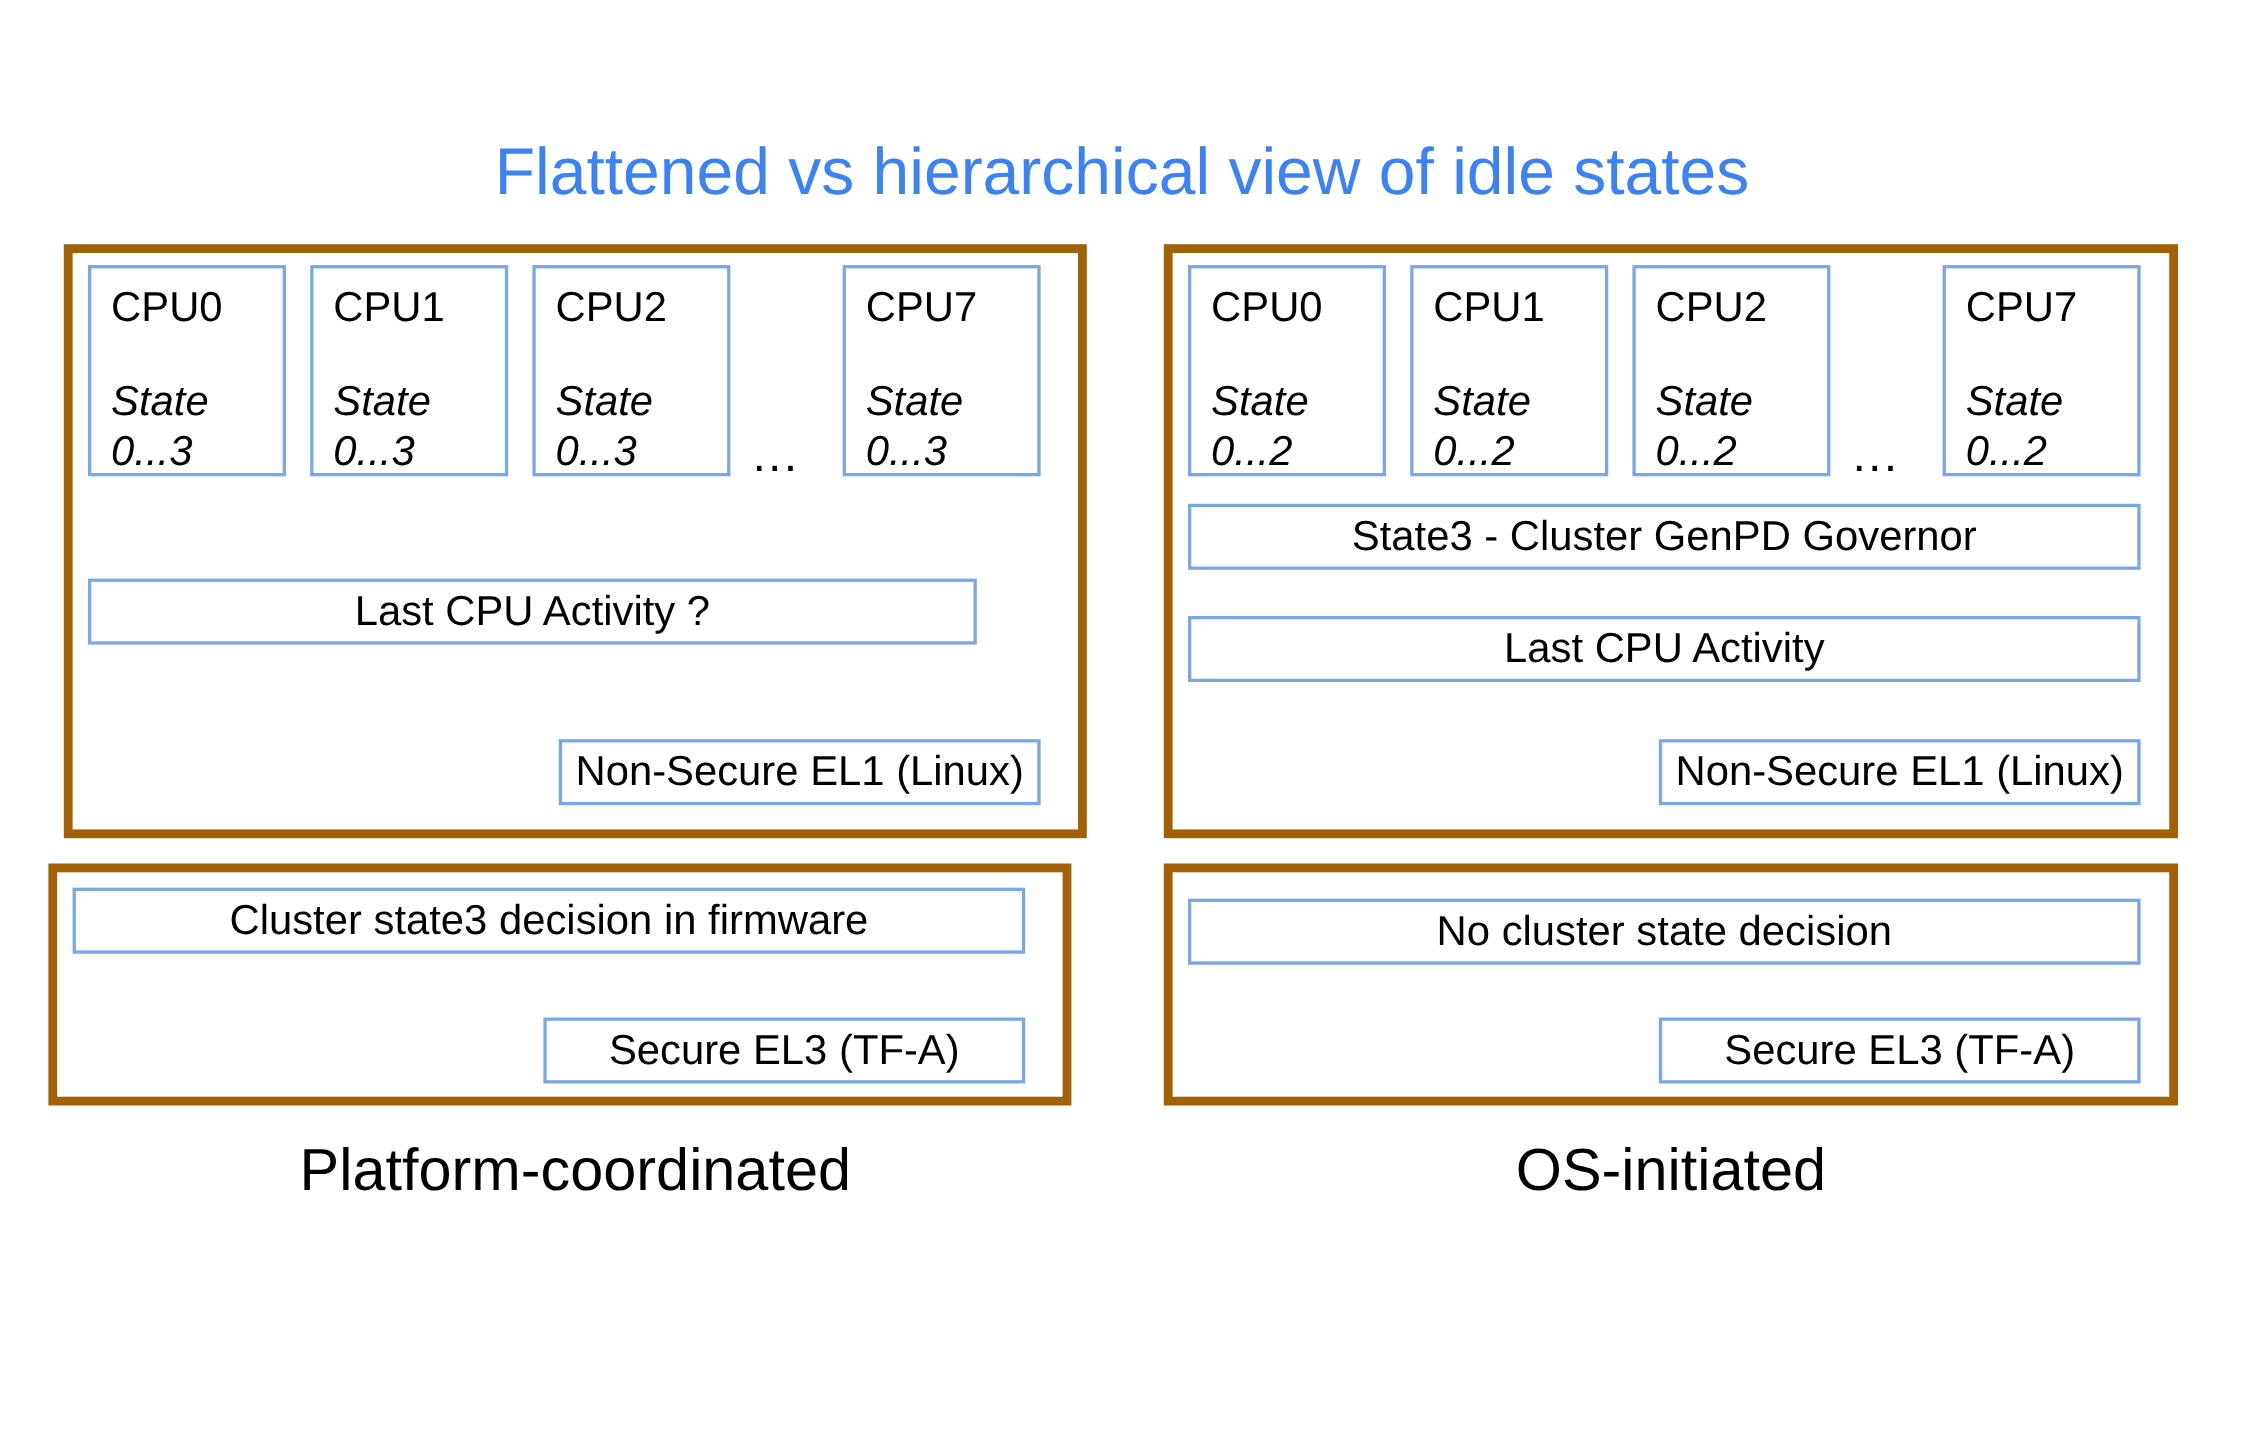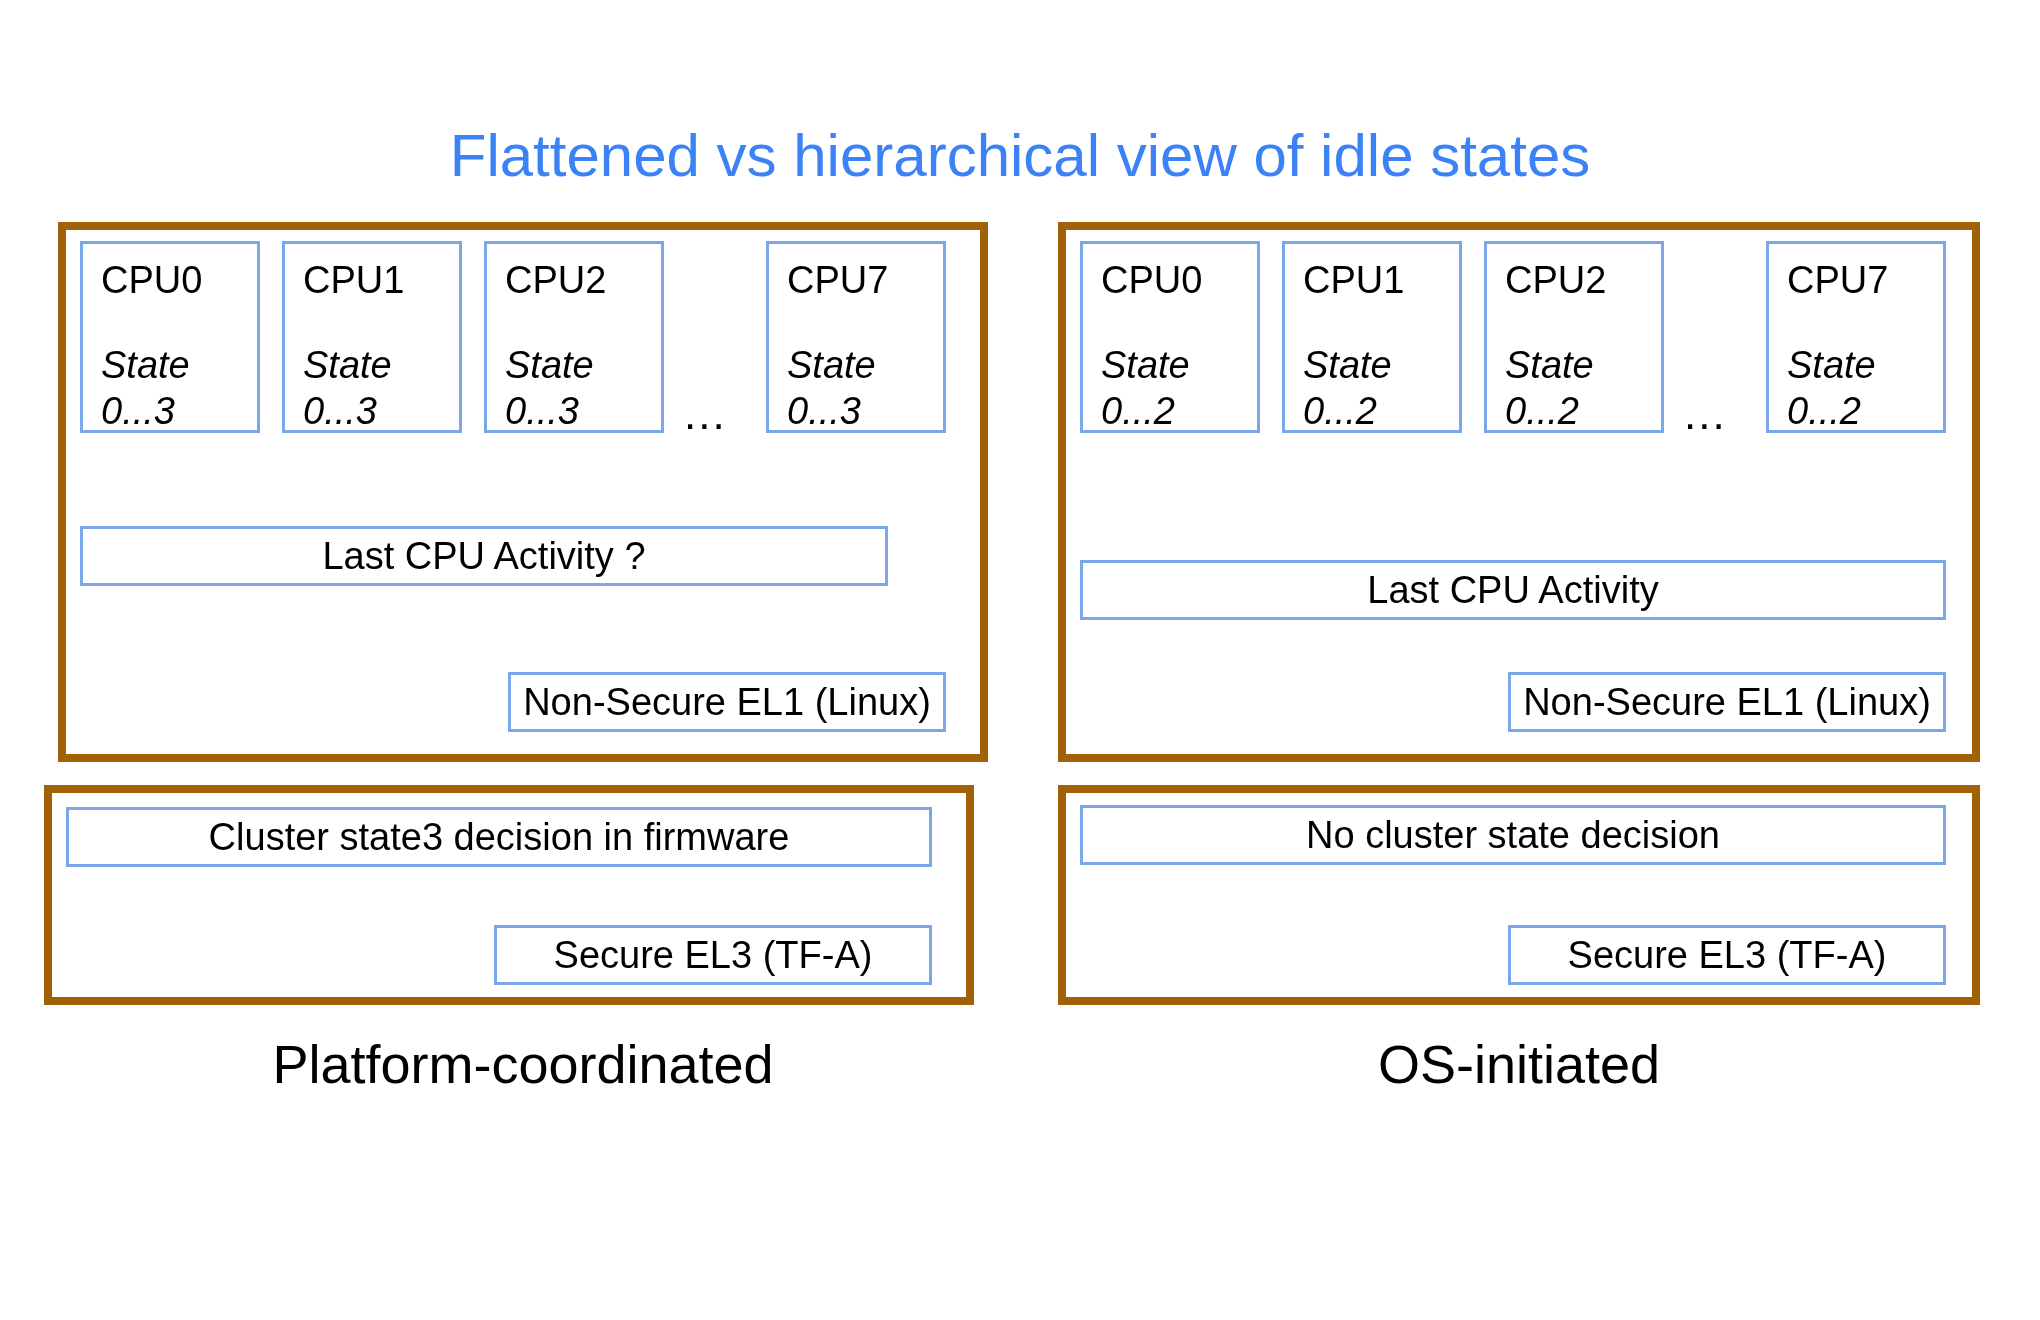--- a/index.html
+++ b/index.html
@@ -206,33 +206,36 @@
     <div class="ellipsis" style="left:618px; top:162px;">...</div>
 
     <div class="lbox cpu-box" style="left:700px; top:11px; width:180px; height:192px;">
       <div class="cpu-name">CPU7</div>
       <div class="cpu-state">
         <span>State</span><br>
         <span>0...2</span>
       </div>
     </div>
 
+    <div class="lbox barbox" style="left:14px; top:228px; width:866px; height:60px;">
+      <span class="bar-label">State3 - Cluster GenPD Governor</span>
+    </div>
 
     <div class="lbox barbox" style="left:14px; top:330px; width:866px; height:60px;">
       <span class="bar-label">Last CPU Activity</span>
     </div>
 
     <div class="lbox levelbox" style="left:442px; top:442px; width:438px; height:60px;">
       <span class="level-label">Non-Secure EL1 (Linux)</span>
     </div>
   </div>
 
   <div class="panel" style="left:1058px; top:785px; width:922px; height:220px;">
 
-    <div class="lbox barbox" style="left:14px; top:12px; width:866px; height:60px;">
+    <div class="lbox barbox" style="left:14px; top:24px; width:866px; height:60px;">
       <span class="bar-label">No cluster state decision</span>
     </div>
 
     <div class="lbox levelbox" style="left:442px; top:132px; width:438px; height:60px;">
       <span class="level-label">Secure EL3 (TF-A)</span>
     </div>
   </div>
 
   <div class="caption" style="left:1058px; top:1032px; width:922px;">OS-initiated</div>
 

